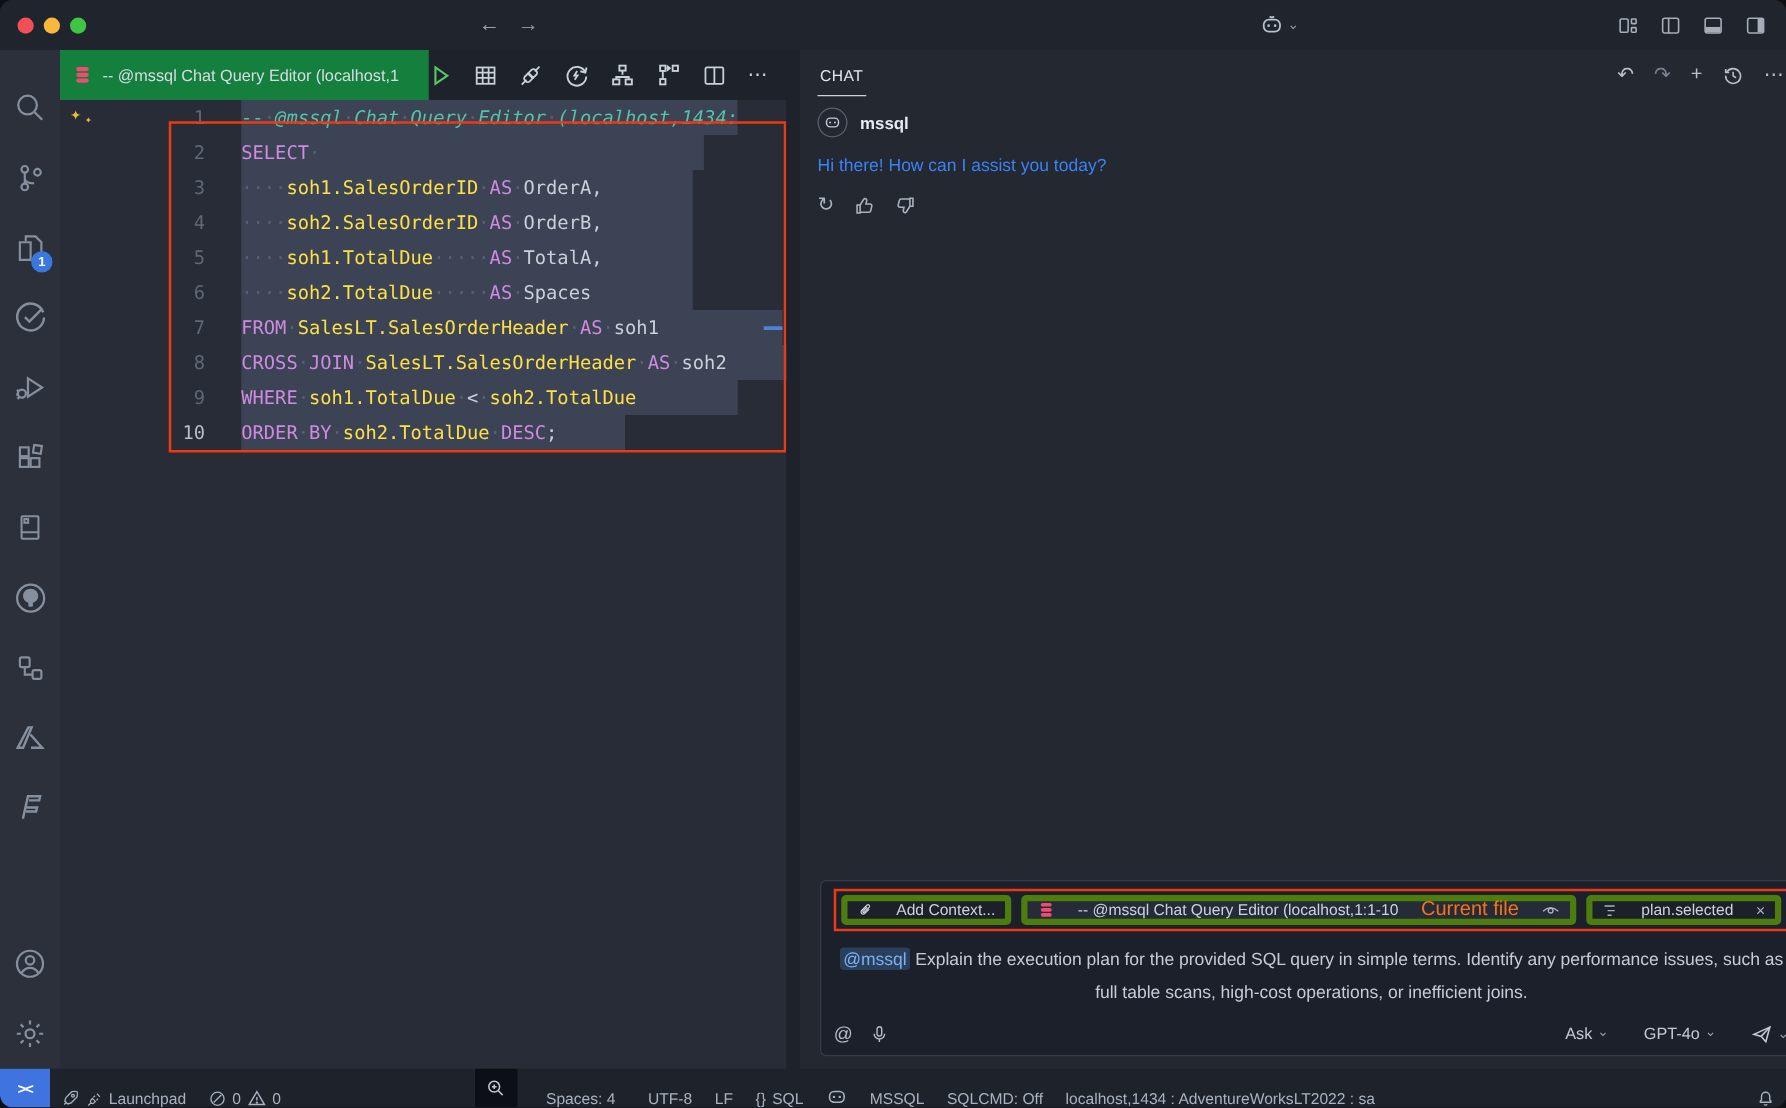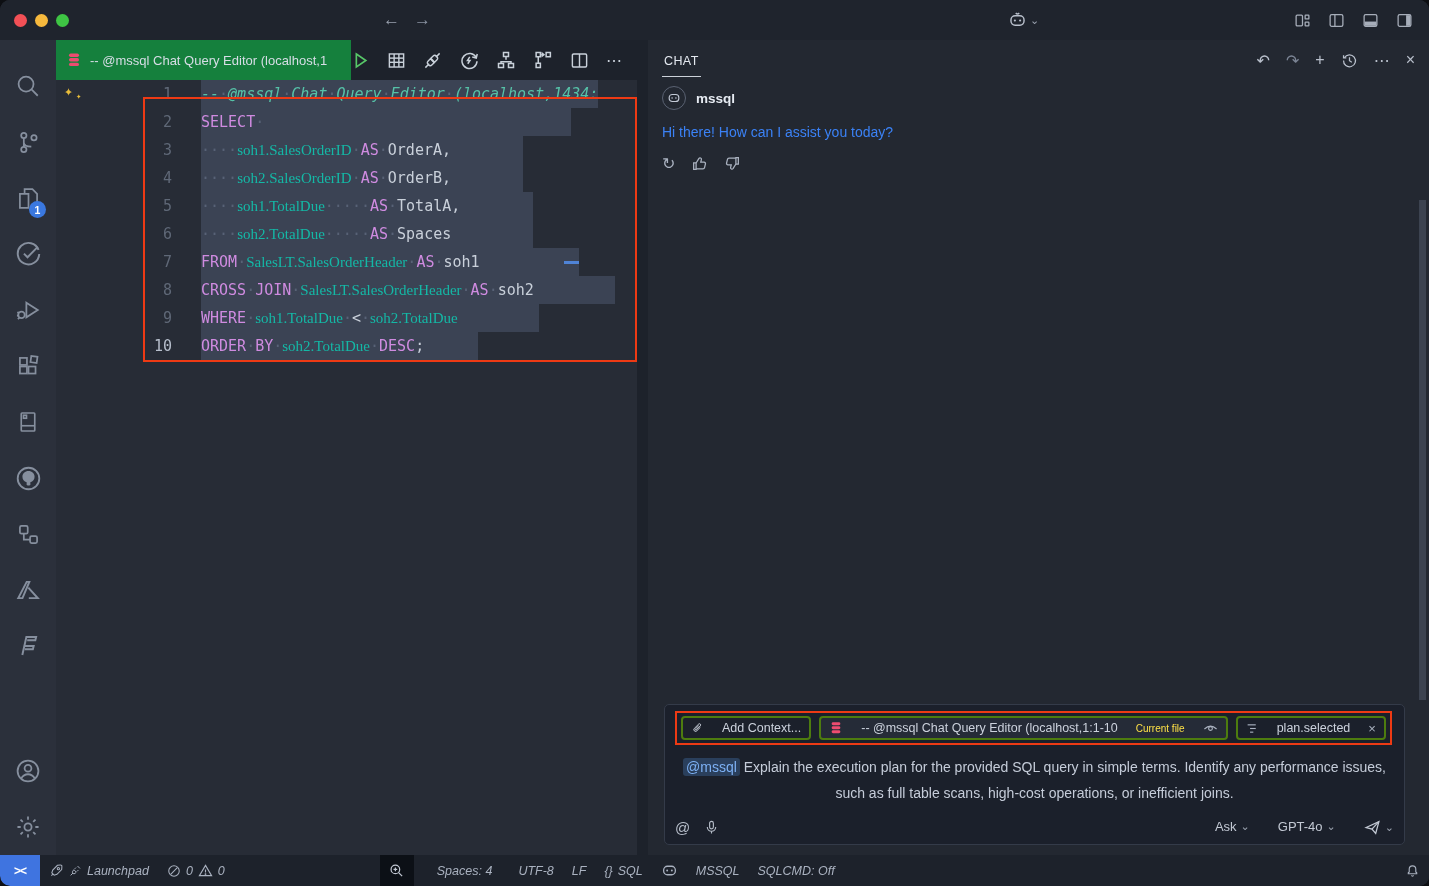--- a/index.html
+++ b/index.html
@@ -43,21 +43,21 @@
   .sparkle{ position:absolute; left:8px; top:2px; color:#e8bc3a; font-size:15px; width:24px; }
   .sparkle .s2{ position:absolute; left:12px; top:9px; font-size:9px; }
   .code-line{ display:flex; height:28px; line-height:28px; white-space:pre; }
   .ln{ width:116px; text-align:right; color:#5f6877; flex:0 0 116px; }
   .ln.active{ color:#b7bfcc; }
   .lc{ margin-left:29px; display:flex; }
   .sel{ background:#3b4354; display:inline-flex; align-items:stretch; }
   .sel-extra{ display:inline-block; background:#3b4354; }
   .tk-cm{ color:#56c2a8; font-style:italic; }
   .tk-kw{ color:#cf8be0; }
-  .tk-id{ color:#14b8a6;font-family:Liberation Serif, serif; }
+  .tk-id{ color:#fde047; }
   .tk-pl{ color:#c9d0da; }
   .tk-ws{ color:#586276; }
   .cursor-dash{ display:inline-block; width:15px; height:3px; background:#4f83d6; align-self:center; margin-left:3px; }
   .red-rect-code{ position:absolute; left:87px; top:17px; width:494px; height:265px; border:2px solid #ee3a14; pointer-events:none; }
 
   
   .chatcol{ flex:1; background:#232831; display:flex; flex-direction:column; position:relative; }
   .chat-header{ height:40px; flex:0 0 40px; display:flex; align-items:center; padding:0 14px; }
   .chat-tab{ color:#e4e9f0; font-size:12.5px; letter-spacing:.4px; border-bottom:1.5px solid #ccd1d9; padding:10px 2px 8px; }
   .chat-actions{ margin-left:auto; display:flex; gap:16px; color:#b9c0cc; font-size:16px; align-items:center; }
@@ -66,37 +66,37 @@
   .msg-head{ display:flex; align-items:center; gap:10px; margin-top:6px; }
   .avatar{ width:24px; height:24px; border-radius:50%; border:1px solid #5a6272; display:flex; align-items:center; justify-content:center; color:#c3cad6; }
   .agent-name{ font-weight:bold; color:#e6ebf2; font-size:13.5px; }
   .msg-text{ color:#3b82f6; font-size:14px; margin:14px 0 0 0; }
   .msg-feedback{ display:flex; gap:16px; margin-top:14px; color:#aab2c0; align-items:center; }
   .msg-feedback .retry{ font-size:16px; }
   .chat-scrollbar{ position:absolute; right:3px; top:160px; width:7px; height:500px; background:#3c4350; border-radius:0; }
 
   .chat-input{ margin:0 10px 10px 2px; background:#1b202b; border:1px solid #343b49; border-radius:5px; padding:6px 10px 8px; }
   .chips-row{ display:flex; gap:8px; align-items:center; border:2px solid #ee3a14; padding:3px 4px; width:fit-content; }
-  .chip{ display:flex; align-items:center; gap:18px; height:24px; padding:0 8px; border:2px solid #4d7c0f; border-radius:4px;
+  .chip{ display:flex; align-items:center; gap:18px; height:24px; padding:0 8px; border:5px solid #4d7c0f; border-radius:4px;
          color:#ccd2dd; font-size:12.5px; background:transparent; white-space:nowrap; }
   .chip.file{ background:#252b37; }
-  .chip .dim{ color:#fde047; font-size:10px; }
+  .chip .dim{ color:#f97316; font-size:16px; }
   .chip .x{ color:#aab2c0; font-size:13px; }
   .input-text{ margin-top:10px; font-size:14px; color:#c5ccd9; line-height:1.85;text-align:center; }
   .mention{ background:#2a3f5c; color:#7db1f5; border-radius:3px; padding:1px 3px; }
   .input-controls{ display:flex; align-items:center; margin-top:12px; color:#b6bdc9; }
   .input-controls .left{ display:flex; gap:14px; align-items:center; font-size:15px; }
   .input-controls .right{ margin-left:auto; display:flex; gap:28px; align-items:flex-start; font-size:13px; color:#c3c9d4; }
   .dd{ display:flex; align-items:center; gap:4px; }
 
   
   .statusbar{ height:31px; flex:0 0 31px; background:#1d222b; display:flex; align-items:center; color:#aab2c0; font-size:12.5px; }
   .remote{ width:40px; height:31px; background:#3f74e0; color:#fff; display:flex; align-items:center; justify-content:center;
            font-weight:bold; letter-spacing:-1px; font-size:12px; border-bottom-left-radius:10px; }
-  .sb-item{ display:flex; align-items:center; gap:5px; padding:0 9px; height:100%;font-style:italic; }
+  .sb-item{ display:flex; align-items:flex-end; gap:5px; padding:0 9px; height:100%; }
   .zoombox{ margin-left:146px; width:34px; height:31px; background:#0c1016; display:flex; align-items:center; justify-content:center; color:#c3c9d4; }
   .sb-right{ margin-left:auto; display:flex; align-items:center; height:100%; }
   svg{ display:block; }
 </style>
 </head>
 <body>
 
 <div class="app">
 
   <div class="titlebar">
@@ -466,20 +466,23 @@
           <circle cx="5.8" cy="8" r="0.9" fill="#aab2c0" stroke="none"></circle>
           <circle cx="10.2" cy="8" r="0.9" fill="#aab2c0" stroke="none"></circle>
         </svg>
     </div>
     <div class="sb-item">
         <span>MSSQL</span>
       </div>
     <div class="sb-item">
         <span>SQLCMD: Off</span>
       </div>
+    <div class="sb-item">
+        <span>localhost,1434 : AdventureWorksLT2022 : sa</span>
+      </div>
     <div class="sb-right">
       <div class="sb-item">
         <svg width="15" height="15" viewBox="0 0 16 16" fill="none" stroke="#aab2c0" stroke-width="1.2">
             <path d="M3.5 11.5 v-1 l1 -1 V6.5 a3.5 3.5 0 0 1 7 0 v3 l1 1 v1 z"></path>
             <path d="M6.8 13.2 a1.3 1.3 0 0 0 2.4 0"></path>
           </svg>
       </div>
     </div>
   </div>
 </div>

